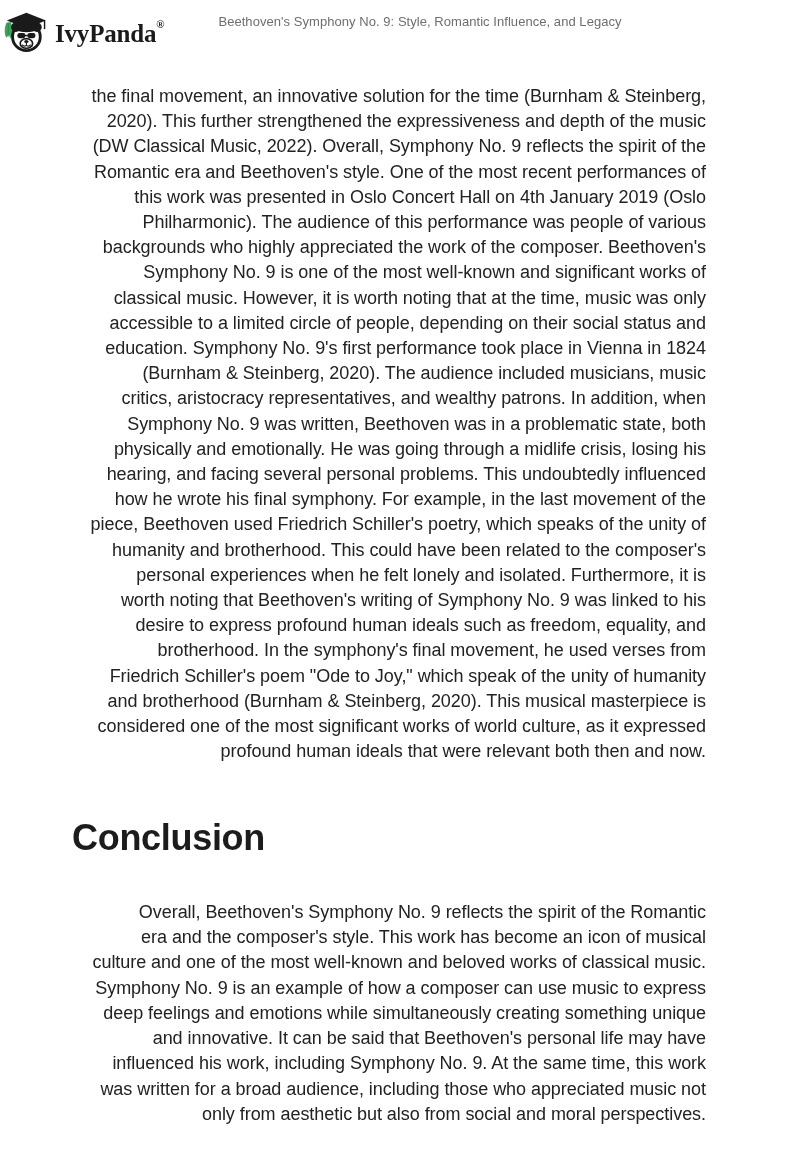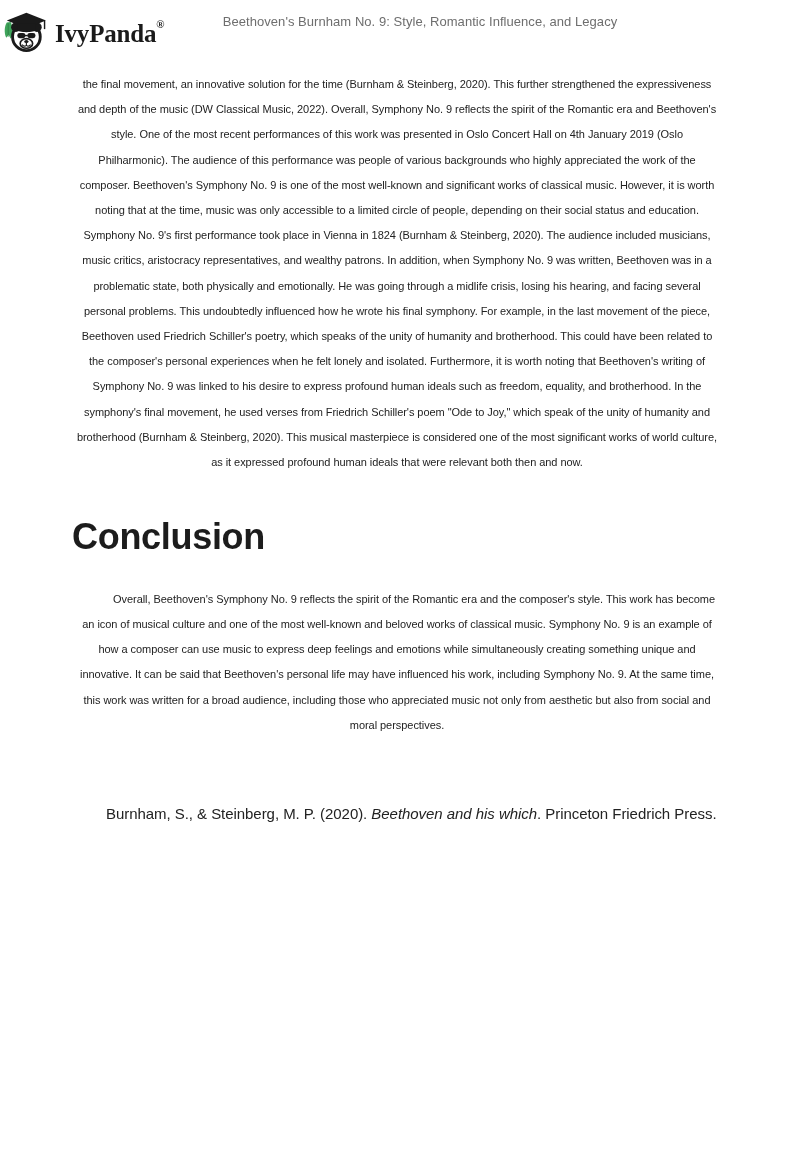--- a/index.html
+++ b/index.html
@@ -85,25 +85,25 @@
 
   
   .content {
     position: absolute;
     left: 72px;
     top: 68px;
     width: 650px;
   }
 
   .body-text {
-    font-size: 11px;
+    font-size: 18px;
     line-height: 25.2px;
     color: #222222;
-    text-align: center;
-    margin: 4px;
+    text-align: right;
+    margin: 16px;
     letter-spacing: -0.05px;
   }
 
   .indent-para {
     text-indent: 34px;
   }
 
   h2.section-heading {
     font-size: 36px;
     font-weight: bold;
@@ -171,21 +171,21 @@
         <ellipse cx="55" cy="66" rx="4.5" ry="3.2" fill="#1a1a1a"></ellipse>
         <path d="M55 69 L55 74 M55 74 C51 77, 48 75, 47 73 M55 74 C59 77, 62 75, 63 73" stroke="#1a1a1a" stroke-width="2.4" fill="none" stroke-linecap="round"></path>
 
         <path d="M55 6 L96 22 L55 38 L14 22 Z" fill="#1a1a1a"></path>
         <path d="M36 29 L36 42 C36 48, 74 48, 74 42 L74 29" fill="#1a1a1a"></path>
         <path d="M93 23 L93 40" stroke="#1a1a1a" stroke-width="3" fill="none"></path>
       </svg>
       <span class="brand-name"><span>IvyPanda</span><sup>®</sup></span>
     </div>
 
-    <div class="header-title">Beethoven's Burnham No. 9: Style, Romantic Influence, and Legacy</div>
+    <div class="header-title">Beethoven's Symphony No. 9: Style, Romantic Influence, and Legacy</div>
   </div>
 
   <div class="content">
 
     <p class="body-text">the final movement, an innovative solution for the time (Burnham &amp; Steinberg, 2020). This further strengthened the expressiveness and depth of the music (DW Classical Music, 2022). Overall, Symphony No. 9 reflects the spirit of the Romantic era and Beethoven's style. One of the most recent performances of this work was presented in Oslo Concert Hall on 4th January 2019 (Oslo Philharmonic). The audience of this performance was people of various backgrounds who highly appreciated the work of the composer. Beethoven's Symphony No. 9 is one of the most well-known and significant works of classical music. However, it is worth noting that at the time, music was only accessible to a limited circle of people, depending on their social status and education. Symphony No. 9's first performance took place in Vienna in 1824 (Burnham &amp; Steinberg, 2020). The audience included musicians, music critics, aristocracy representatives, and wealthy patrons. In addition, when Symphony No. 9 was written, Beethoven was in a problematic state, both physically and emotionally. He was going through a midlife crisis, losing his hearing, and facing several personal problems. This undoubtedly influenced how he wrote his final symphony. For example, in the last movement of the piece, Beethoven used Friedrich Schiller's poetry, which speaks of the unity of humanity and brotherhood. This could have been related to the composer's personal experiences when he felt lonely and isolated. Furthermore, it is worth noting that Beethoven's writing of Symphony No. 9 was linked to his desire to express profound human ideals such as freedom, equality, and brotherhood. In the symphony's final movement, he used verses from Friedrich Schiller's poem "Ode to Joy," which speak of the unity of humanity and brotherhood (Burnham &amp; Steinberg, 2020). This musical masterpiece is considered one of the most significant works of world culture, as it expressed profound human ideals that were relevant both then and now.</p>
 
     <div class="gap-before-heading"></div>
     <h2 class="section-heading">Conclusion</h2>
     <div class="gap-after-heading"></div>
 

